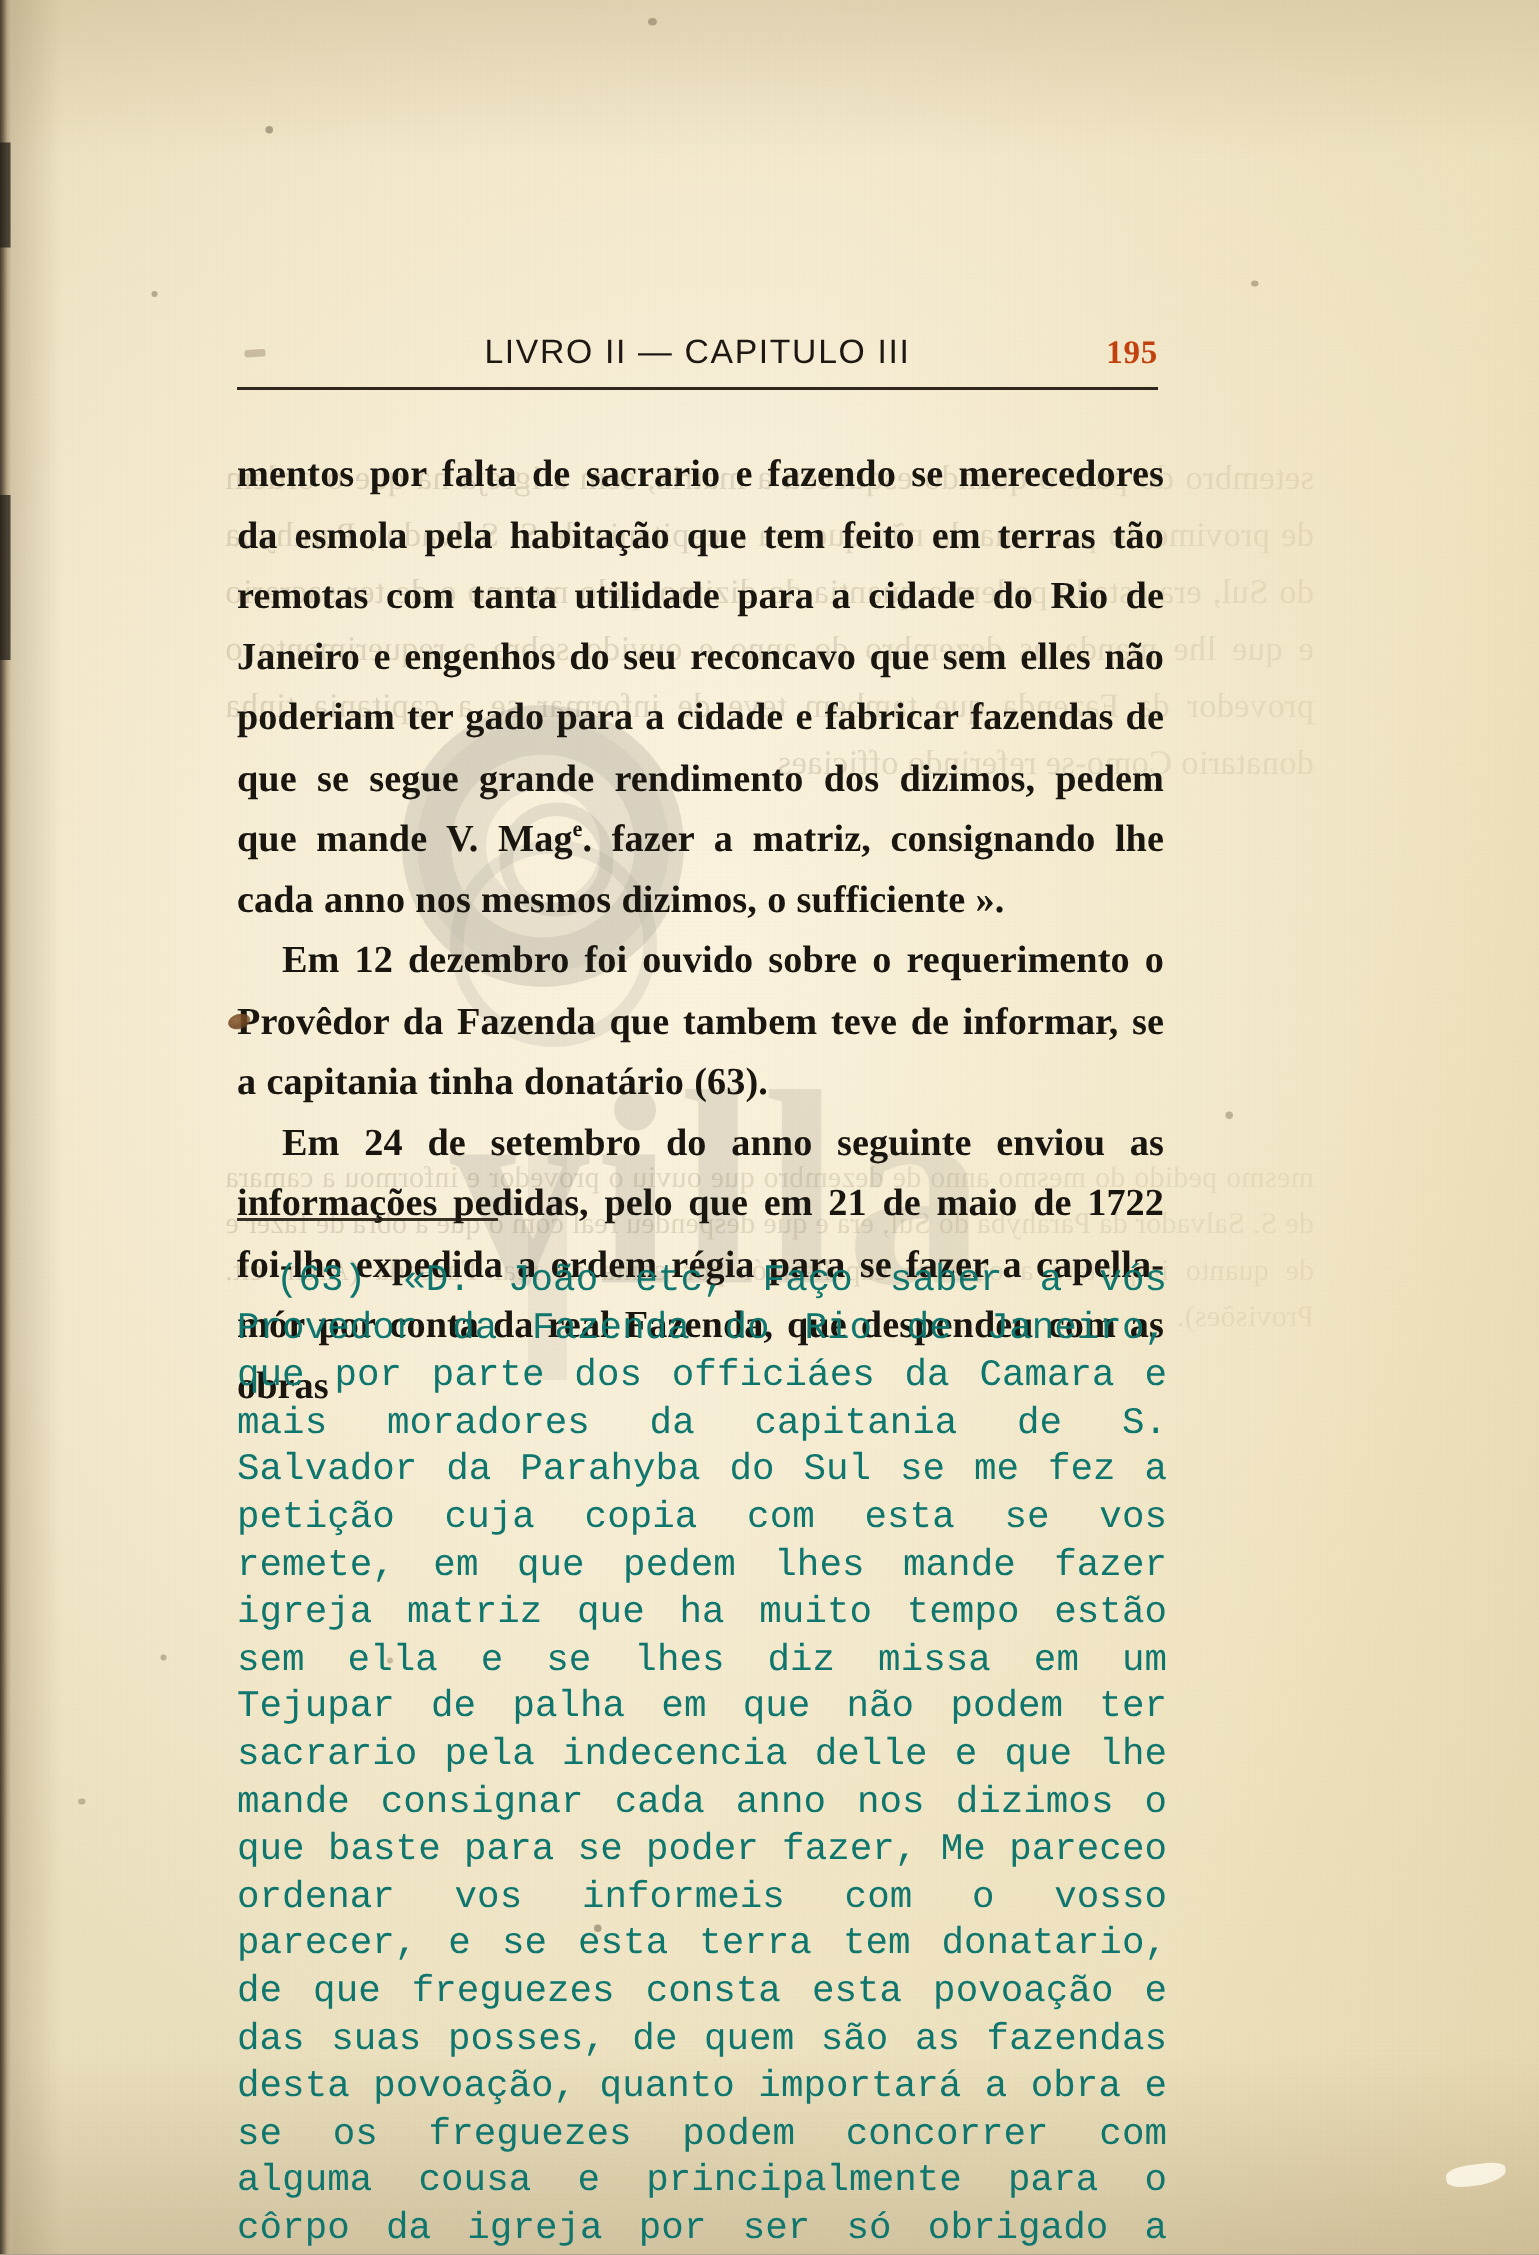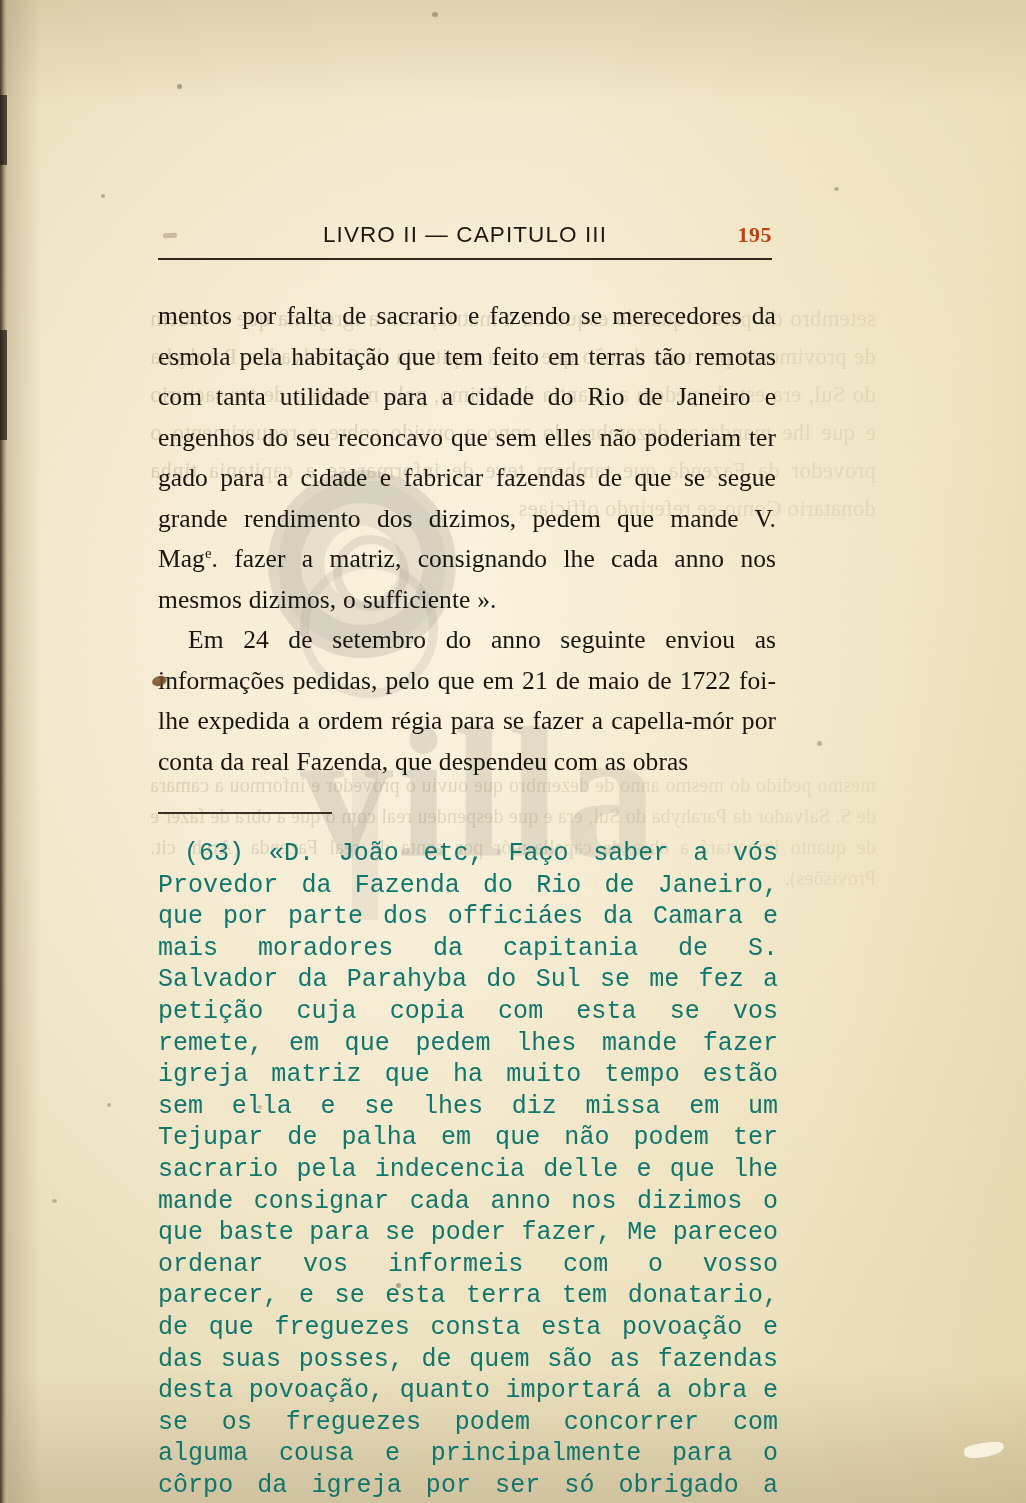--- a/index.html
+++ b/index.html
@@ -187,20 +187,21 @@
   .body-zone p {
     margin: 0;
     font-family: "Liberation Serif", serif;
     font-size: 25.5px;
     line-height: 40.5px;
     text-align: justify;
     text-justify: inter-word;
     color: #19150f;
     letter-spacing: .05px;
     word-spacing: .4px;
+    font-weight: bold;
   }
   .body-zone p.indent { text-indent: 30px; }
   .body-zone p.flush  { text-indent: 0; }
   .body-zone p sup {
     font-size: 0.58em;
     vertical-align: super;
     line-height: 0;
   }
 
   
@@ -299,20 +300,21 @@
 
   <div class="header-zone">
     <div class="header-title">LIVRO II — CAPITULO III</div>
     <div class="header-folio">195</div>
   </div>
   <div class="header-rule"></div>
   <div class="faint-mark"></div>
 
   <div class="body-zone">
     <p class="flush"><span>mentos por falta de sacrario e fazendo se merecedores da esmola pela habitação que tem feito em terras tão remotas com tanta utilidade para a cidade do Rio de Janeiro e engenhos do seu reconcavo que sem elles não poderiam ter gado para a cidade e fabricar fazendas de que se segue grande rendimento dos dizimos, pedem que mande V. Mag</span><sup>e</sup><span>. fazer a matriz, consignando lhe cada anno nos mesmos dizimos, o sufficiente ».</span></p>
+    <p class="indent">Em 12 dezembro foi ouvido sobre o requerimento o Provêdor da Fazenda que tambem teve de informar, se a capitania tinha donatário (63).</p>
     <p class="indent">Em 24 de setembro do anno seguinte enviou as informações pedidas, pelo que em 21 de maio de 1722 foi-lhe expedida a ordem régia para se fazer a capella-mór por conta da real Fazenda, que despendeu com as obras</p>
   </div>
 
   <div class="blot ink-dot"></div>
 
   <div class="fn-rule"></div>
   <div class="footnote-zone">
     <p class="fn-main"><span>(63) «D. João etc, Faço saber a vós Provedor da Fazenda do Rio de Janeiro, que por parte dos officiáes da Camara e mais moradores da capitania de S. Salvador da Parahyba do Sul se me fez a petição cuja copia com esta se vos remete, em que pedem lhes mande fazer igreja matriz que ha muito tempo estão sem ella e se lhes diz missa em um Tejupar de palha em que não podem ter sacrario pela indecencia delle e que lhe mande consignar cada anno nos dizimos o que baste para se poder fazer, Me pareceo ordenar vos informeis com o vosso parecer, e se esta terra tem donatario, de que freguezes consta esta povoação e das suas posses, de quem são as fazendas desta povoação, quanto importará a obra e se os freguezes podem concorrer com alguma cousa e principalmente para o côrpo da igreja por ser só obrigado a obra da capella-mór. </span><em>Lisbôa Occidental 12 de Dezembro de 1720. Rey</em><span>».</span></p>
   </div>
 

